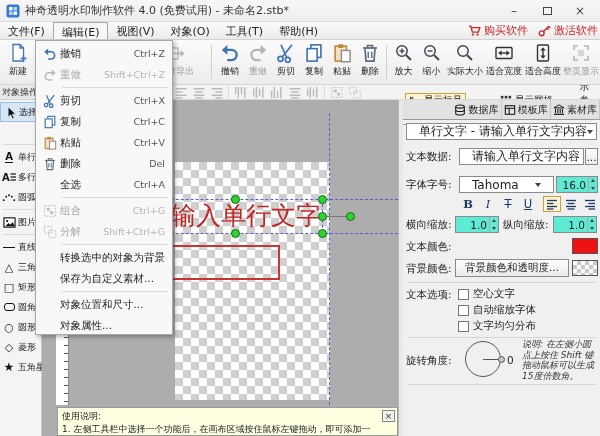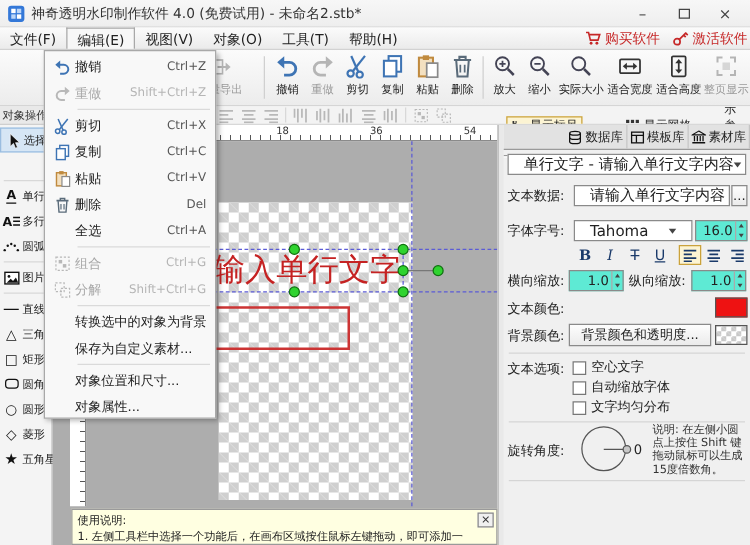--- a/index.html
+++ b/index.html
@@ -91,21 +91,21 @@
 .pbtn{position:absolute;background:linear-gradient(#fdfdfd,#ebebeb);border:1px solid #8a8a8a;display:flex;align-items:center;justify-content:center;font-size:10.5px;color:#222;}
 .swatch{position:absolute;border:1px solid #555;}
 .swatch.red{background:#ee1212;}
 .swatch.checker{background:#fff;background-image:linear-gradient(45deg,#c8c8c8 25%,transparent 25%,transparent 75%,#c8c8c8 75%),linear-gradient(45deg,#c8c8c8 25%,transparent 25%,transparent 75%,#c8c8c8 75%);background-size:8px 8px;background-position:0 0,4px 4px;}
 .cb{position:absolute;display:flex;align-items:center;gap:4px;font-size:10.5px;color:#222;}
 .cb .box{width:11px;height:11px;background:#fff;border:1px solid #777;flex:none;}
 .rp-sep{position:absolute;left:4px;right:4px;height:1px;background:#d5d5d5;}
 .dial{position:absolute;width:36px;height:36px;border:1px solid #555;border-radius:50%;background:#f0f0f0;}
 .dial .pin{position:absolute;left:50%;top:50%;width:18px;height:0;border-top:1px solid #555;}
 .dial .knob{position:absolute;right:-4px;top:-4px;width:7px;height:7px;border-radius:50%;background:#c8c8c8;border:1px solid #555;}
-.rnote{position:absolute;font-size:9px;line-height:10.5px;color:#333;}
+.rnote{position:absolute;font-size:9px;line-height:10.5px;color:#333;font-style:italic;}
 
 .editmenu{position:absolute;left:35px;top:40px;width:138px;height:295px;background:#f8f8f8;border:1px solid #a8a8a8;box-shadow:2px 2px 4px rgba(0,0,0,.3);z-index:50;padding-top:2px;}
 .mi{height:21px;display:flex;align-items:center;padding:0 7px 0 3px;font-size:10.5px;color:#222;}
 .mi .mic{width:21px;display:flex;justify-content:center;flex:none;color:#3e74b4;}
 .mi .mic .ic{width:14px;height:14px;}
 .mi .ml{flex:1;white-space:nowrap;}
 .mi .ms{font-size:9.5px;color:#555;white-space:nowrap;}
 .mi.dis{color:#a8a8a8;}
 .mi.dis .ms{color:#b5b5b5;}
 .mi.dis .mic{color:#b8b8b8;}
@@ -343,20 +343,26 @@
       <span class="mb-link">
           <svg class="ic" width="13" height="13">
             <use href="#i-key"></use>
           </svg>
           <span>激活软件</span>
         </span>
     </span>
   </div>
 
   <div class="toolbar1">
+    <div class="tbtn" style="left:3px;width:30px">
+        <svg class="ti">
+          <use href="#i-new"></use>
+        </svg>
+        <span>新建</span>
+      </div>
     <div class="tbtn dis" style="left:154px;width:44px">
         <svg class="ti">
           <use href="#i-export"></use>
         </svg>
         <span>批量导出</span>
       </div>
     <div class="tsep" style="left:211px"></div>
     <div class="tbtn" style="left:216px;width:28px">
         <svg class="ti">
           <use href="#i-undo"></use>
@@ -574,26 +580,20 @@
       </div>
     <div class="s-item">
         <span class="si">
           <span class="star">★</span>
         </span>
         <span>五角星</span>
       </div>
   </div>
 
   <div class="canvas">
-    <div class="hruler">
-      <span class="rn" style="left:165px">18</span>
-      <span class="rn" style="left:240px">36</span>
-      <span class="rn" style="left:315px">54</span>
-      <div class="ticks"></div>
-    </div>
     <div class="vruler">
         <div class="vticks"></div>
       </div>
     <div class="page"></div>
     <div class="gv"></div>
     <div class="gh" style="top:99px"></div>
     <div class="gh" style="top:133px"></div>
     <div class="cv-text">请输入单行文字内容</div>
     <div class="redrect"></div>
     <div class="sel-edge"></div>

